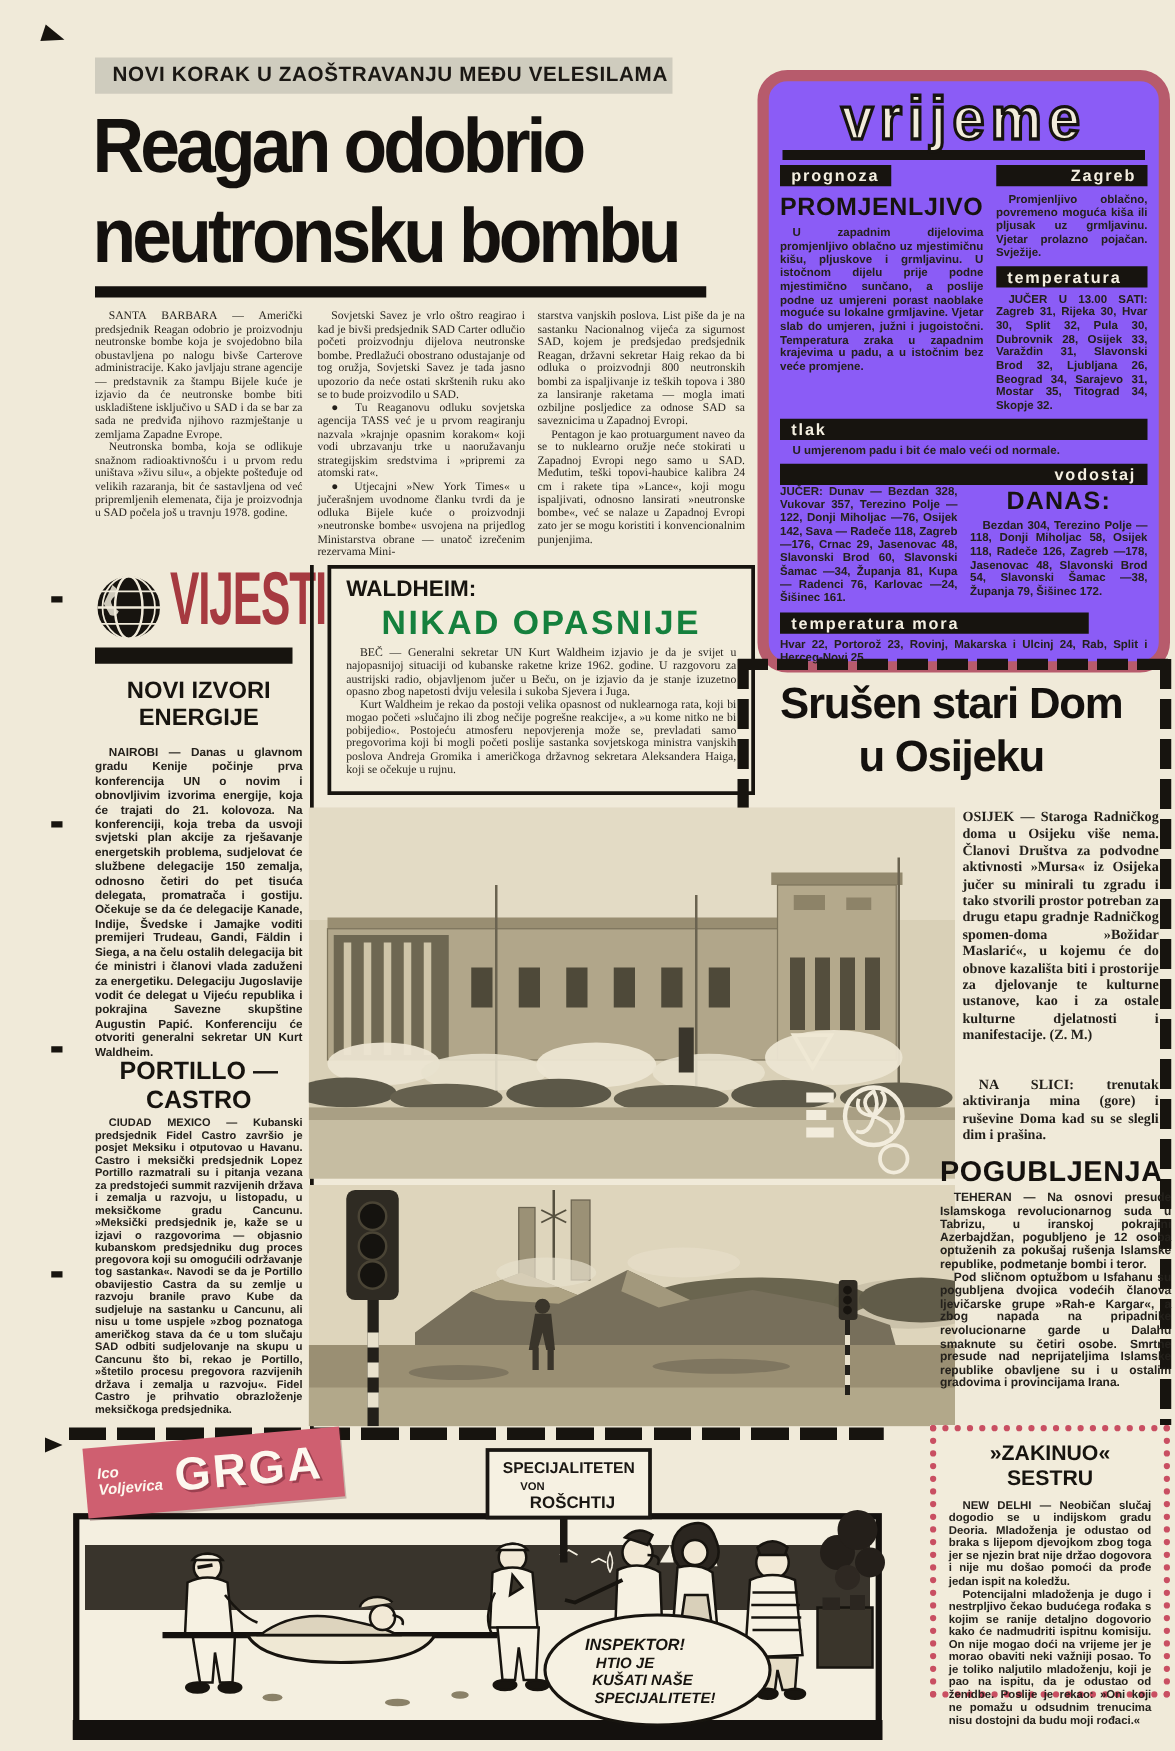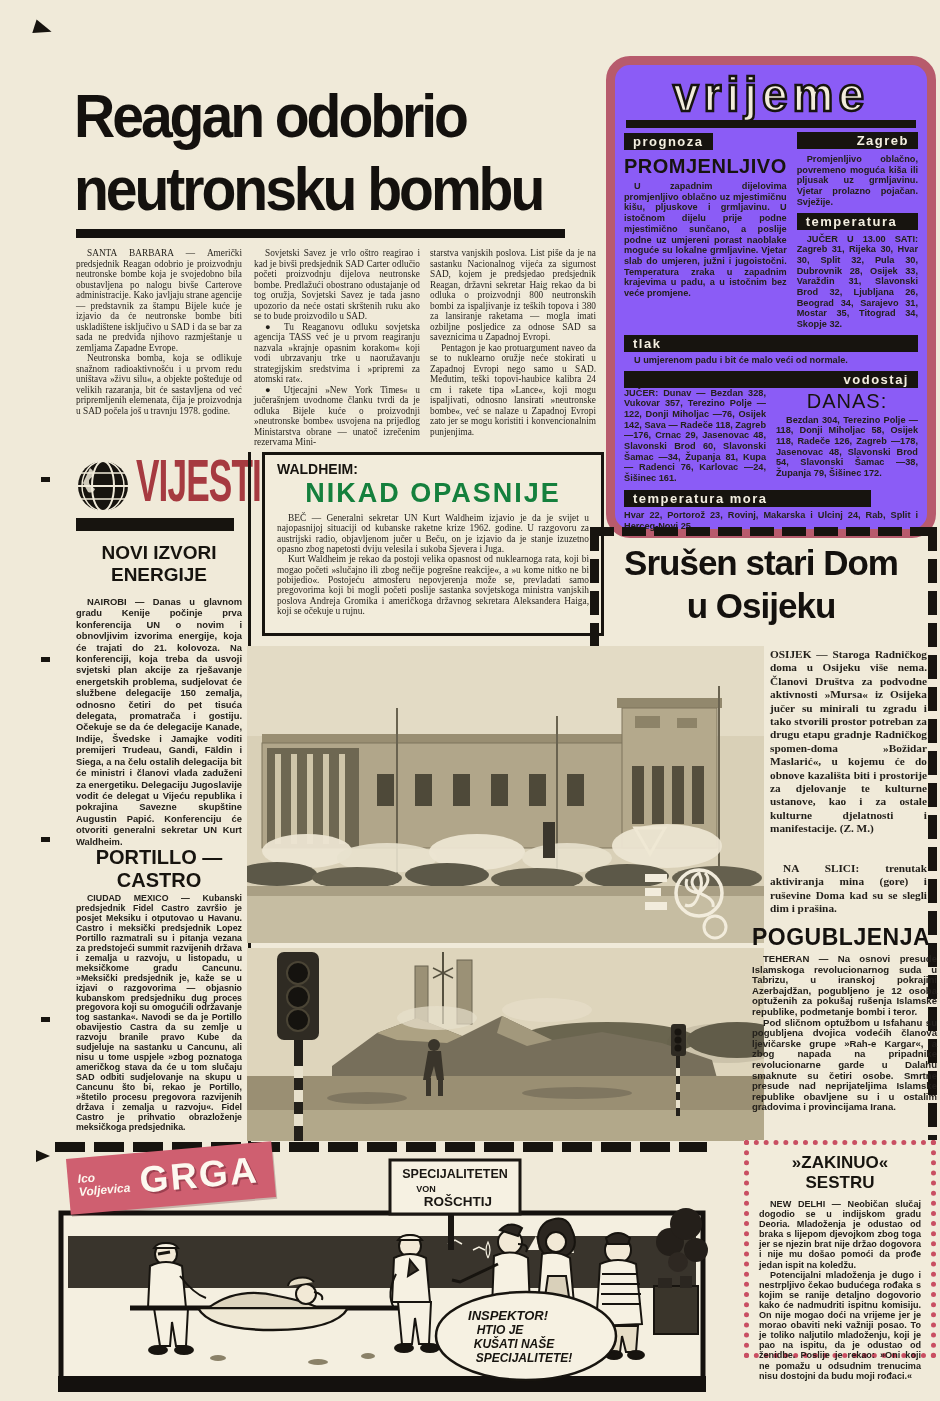--- a/index.html
+++ b/index.html
@@ -21,21 +21,21 @@
   .wxbox{box-sizing:border-box;border:9px solid #b75b6c;border-radius:24px;padding:4px 9px;background:#8b5cf6;}
   .wxlogo{font-weight:bold;font-size:46px;line-height:50px;letter-spacing:5px;color:#f2ecdb;text-align:center;
           -webkit-text-stroke:2.5px #17140f;text-shadow:0 0 1px #17140f;transform:scaleY(1.05);}
   .wxrule{height:8px;background:#17140f;margin:1px 2px 4px 2px;}
   .chip{display:inline-block;background:#17140f;color:#f4efe0;font-weight:bold;font-size:13px;
         line-height:17px;padding:0 9px;letter-spacing:1.5px;}
   .wxgrid{display:grid;grid-template-columns:1fr 1fr;column-gap:10px;}
   .wxtxt{font-weight:bold;font-size:9.2px;line-height:10.7px;text-align:justify;color:#24211c;}
   .wxtxt p{margin:0;text-indent:10px;}
   .wxbig{font-weight:bold;font-size:20px;text-align:left;letter-spacing:.5px;margin:5px 0 3px 0;color:#17140f;}
-  .danas{font-weight:normal;font-size:20px;text-align:center;letter-spacing:1px;margin:2px 0;color:#17140f;}
+  .danas{font-weight:bold;font-size:20px;text-align:center;letter-spacing:1px;margin:2px 0;color:#17140f;}
   
   .vijesti-txt{font-weight:bold;font-size:40px;color:#a63a40;letter-spacing:-1px;
                transform:scale(.88,1.5);transform-origin:left bottom;}
   .waldbox{box-sizing:border-box;border:3.5px solid #17140f;padding:6px 12px;background:#f2ecdb;}
   .dash-h{background:repeating-linear-gradient(90deg,#17140f 0 24px,rgba(0,0,0,0) 24px 32px);}
   .dash-v{background:repeating-linear-gradient(180deg,#17140f 0 24px,rgba(0,0,0,0) 24px 32px);}
   .osij-h{font-weight:bold;font-size:35px;line-height:43px;letter-spacing:-1px;color:#14110e;text-align:center;}
   .osij-body{font-family:"Liberation Serif",serif;font-weight:bold;font-size:11.3px;line-height:13.4px;
              text-align:justify;color:#221f1a;}
   .osij-body p{margin:0;text-indent:13px;}
@@ -50,20 +50,23 @@
 
 <div id="page">
 
   <div class="abs" style="left:34px;top:22px;width:0;height:0;border-left:18px solid #17140f;border-top:7px solid transparent;border-bottom:7px solid transparent;transform:rotate(18deg);"></div>
   <div class="abs mark" style="left:41px;top:477px;width:9px;height:5px;"></div>
   <div class="abs mark" style="left:41px;top:657px;width:9px;height:5px;"></div>
   <div class="abs mark" style="left:41px;top:837px;width:9px;height:5px;"></div>
   <div class="abs mark" style="left:41px;top:1017px;width:9px;height:5px;"></div>
   <div class="abs" style="left:36px;top:1150px;width:0;height:0;border-left:14px solid #17140f;border-top:6px solid transparent;border-bottom:6px solid transparent;"></div>
 
+  <div class="abs kicker" style="left:76px;top:46px;width:448px;height:29px;">
+    <span>NOVI KORAK U ZAOŠTRAVANJU MEĐU VELESILAMA</span>
+  </div>
   <div class="abs headline" style="left:74px;top:80px;width:520px;">
     <div>Reagan odobrio</div>
     <div>neutronsku bombu</div>
   </div>
   <div class="abs hrule" style="left:76px;top:229px;width:489px;height:9px;"></div>
 
   <div class="abs serif" style="left:76px;top:248px;width:166px;height:202px;">
     <p>SANTA BARBARA — Američki predsjednik Reagan odobrio je proizvodnju neutronske bombe koja je svojedobno bila obustavljena po nalogu bivše Carterove administracije. Kako javljaju strane agencije — predstavnik za štampu Bijele kuće je izjavio da će neutronske bombe biti uskladištene isključivo u SAD i da se bar za sada ne predviđa njihovo razmještanje u zemljama Zapadne Evrope.</p>
     <p>Neutronska bomba, koja se odlikuje snažnom radioaktivnošću i u prvom redu uništava »živu silu«, a objekte pošteđuje od velikih razaranja, bit će sastavljena od već pripremljenih elemenata, čija je proizvodnja u SAD počela još u travnju 1978. godine.</p>
   </div>
@@ -147,21 +150,21 @@
 
   <div class="abs colhead" style="left:76px;top:846px;width:166px;font-size:20px;line-height:23px;">
     <div>PORTILLO —</div>
     <div>CASTRO</div>
   </div>
   <div class="abs sansb" style="left:76px;top:894px;width:166px;height:240px;font-size:8.8px;line-height:9.95px;">
     <p>CIUDAD MEXICO — Kubanski predsjednik Fidel Castro završio je posjet Meksiku i otputovao u Havanu. Castro i meksički predsjednik Lopez Portillo razmatrali su i pitanja vezana za predstojeći summit razvijenih država i zemalja u razvoju, u listopadu, u meksičkome gradu Cancunu. »Meksički predsjednik je, kaže se u izjavi o razgovorima — objasnio kubanskom predsjedniku dug proces pregovora koji su omogućili održavanje tog sastanka«. Navodi se da je Portillo obavijestio Castra da su zemlje u razvoju branile pravo Kube da sudjeluje na sastanku u Cancunu, ali nisu u tome uspjele »zbog poznatoga američkog stava da će u tom slučaju SAD odbiti sudjelovanje na skupu u Cancunu što bi, rekao je Portillo, »štetilo procesu pregovora razvijenih država i zemalja u razvoju«. Fidel Castro je prihvatio obrazloženje meksičkoga predsjednika.</p>
   </div>
 
   <div class="abs waldbox" style="left:262px;top:452px;width:342px;height:184px;">
-    <div style="font-weight:bold;font-size:14px;color:#17140f;">WALDHEIM:</div>
+    <div style="font-weight:bold;font-size:18px;color:#17140f;">WALDHEIM:</div>
     <div style="font-weight:bold;font-size:27px;letter-spacing:2px;text-align:center;color:#15803d;margin-top:1px;">NIKAD OPASNIJE</div>
     <div class="serif" style="margin-top:4px;font-size:9.4px;line-height:10.35px;">
       <p>BEČ — Generalni sekretar UN Kurt Waldheim izjavio je da je svijet u najopasnijoj situaciji od kubanske raketne krize 1962. godine. U razgovoru za austrijski radio, objavljenom jučer u Beču, on je izjavio da je stanje izuzetno opasno zbog napetosti dviju velesila i sukoba Sjevera i Juga.</p>
       <p>Kurt Waldheim je rekao da postoji velika opasnost od nuklearnoga rata, koji bi mogao početi »slučajno ili zbog nečije pogrešne reakcije«, a »u kome nitko ne bi pobijedio«. Postojeću atmosferu nepovjerenja može se, prevladati samo pregovorima koji bi mogli početi poslije sastanka sovjetskoga ministra vanjskih poslova Andreja Gromika i američkoga državnog sekretara Aleksandera Haiga, koji se očekuje u rujnu.</p>
     </div>
   </div>
 
   <div class="abs dash-h" style="left:590px;top:527px;width:347px;height:9px;"></div>
   <div class="abs dash-v" style="left:590px;top:527px;width:9px;height:120px;"></div>
   <div class="abs dash-v" style="left:928px;top:527px;width:9px;height:613px;"></div>

